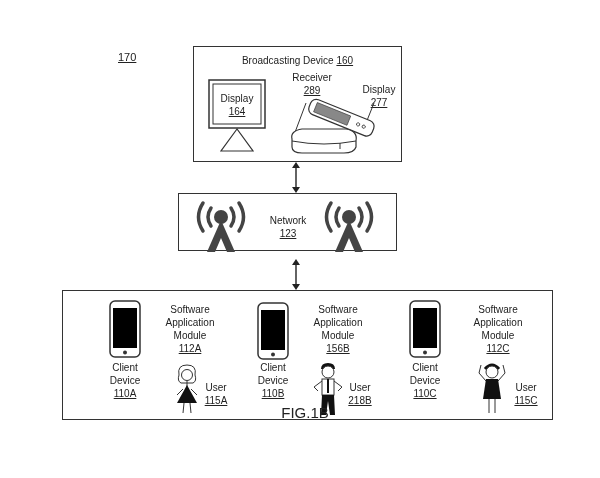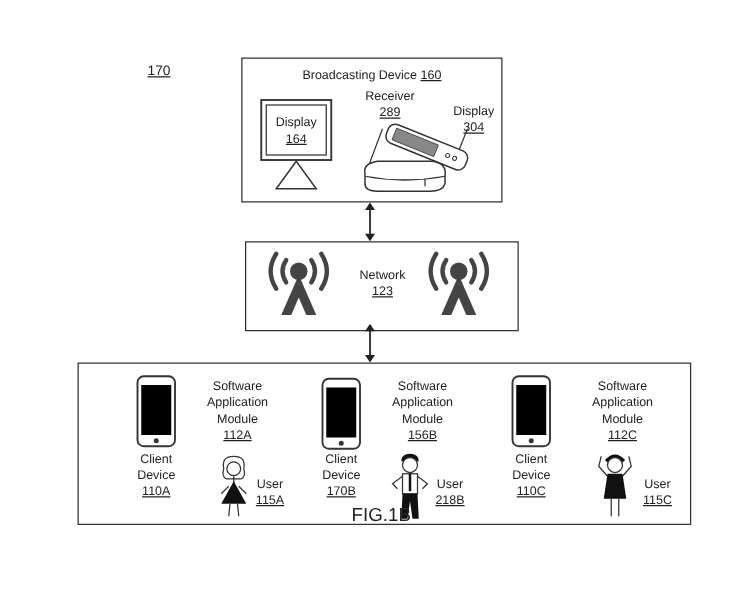--- a/index.html
+++ b/index.html
@@ -32,21 +32,21 @@
     <div class="ref">164</div>
   </div>
 
   <div class="lbl" style="left:88px;top:24px;width:60px;text-align:center;">
     <div>Receiver</div>
     <div class="ref">289</div>
   </div>
 
   <div class="lbl" style="left:162px;top:36px;width:46px;">
     <div>Display</div>
-    <div class="ref">304</div>
+    <div class="ref">277</div>
   </div>
 
   <svg style="left:90px;top:54px;" width="110" height="60">
     <line x1="22" y1="2" x2="10" y2="34" stroke="#333" stroke-width="1"></line>
     <line x1="90" y1="2" x2="82" y2="22" stroke="#333" stroke-width="1"></line>
 
     <g transform="rotate(22 55 20)">
       <rect x="22" y="8" width="68" height="16" rx="6" fill="#fff" stroke="#333" stroke-width="1.2"></rect>
       <rect x="28" y="11" width="36" height="10" fill="#888" stroke="#333" stroke-width="0.6"></rect>
       <circle cx="74" cy="16" r="1.6" fill="none" stroke="#333" stroke-width="0.8"></circle>
@@ -58,21 +58,21 @@
     <line x1="56" y1="42" x2="56" y2="48" stroke="#333" stroke-width="1"></line>
   </svg>
 </div>
 
 <svg style="left:290px;top:162px;" width="12" height="31">
   <line x1="6" y1="3" x2="6" y2="28" stroke="#222" stroke-width="1.4"></line>
   <polygon points="6,0 2,6 10,6" fill="#222"></polygon>
   <polygon points="6,31 2,25 10,25" fill="#222"></polygon>
 </svg>
 
-<div class="box" style="left:196px;top:193px;width:219px;height:72px;">
+<div class="box" style="left:178px;top:193px;width:219px;height:58px;">
   <svg style="left:14px;top:6px;" width="56" height="54">
     <g fill="#444">
       <circle cx="28" cy="17" r="7"></circle>
       <polygon points="28,20 14,52 22,52 28,38 34,52 42,52"></polygon>
     </g>
     <g fill="none" stroke="#444" stroke-width="3.5" stroke-linecap="round">
       <path d="M18 8 Q12 17 18 26"></path>
       <path d="M38 8 Q44 17 38 26"></path>
       <path d="M10 3 Q1 17 10 31"></path>
       <path d="M46 3 Q55 17 46 31"></path>
@@ -139,21 +139,21 @@
 
   <div class="abs" style="left:148px;top:0;width:160px;height:130px;">
     <svg style="left:46px;top:11px;" width="32" height="58">
       <rect x="1" y="1" width="30" height="56" rx="5" fill="#fff" stroke="#333" stroke-width="1.5"></rect>
       <rect x="4" y="8" width="24" height="40" fill="#000"></rect>
       <circle cx="16" cy="52.5" r="2" fill="#333"></circle>
     </svg>
     <div class="lbl" style="left:30px;top:70px;width:64px;">
       <div>Client</div>
       <div>Device</div>
-      <div class="ref">170B</div>
+      <div class="ref">110B</div>
     </div>
     <div class="lbl" style="left:92px;top:12px;width:70px;">
       <div>Software</div>
       <div>Application</div>
       <div>Module</div>
       <div class="ref">156B</div>
     </div>
     <svg style="left:100px;top:70px;" width="34" height="56">
       <path d="M10 8 Q10 2 17 2 Q24 2 24 8 Z" fill="#111"></path>
       <circle cx="17" cy="11" r="6" fill="#fff" stroke="#333" stroke-width="1"></circle>

